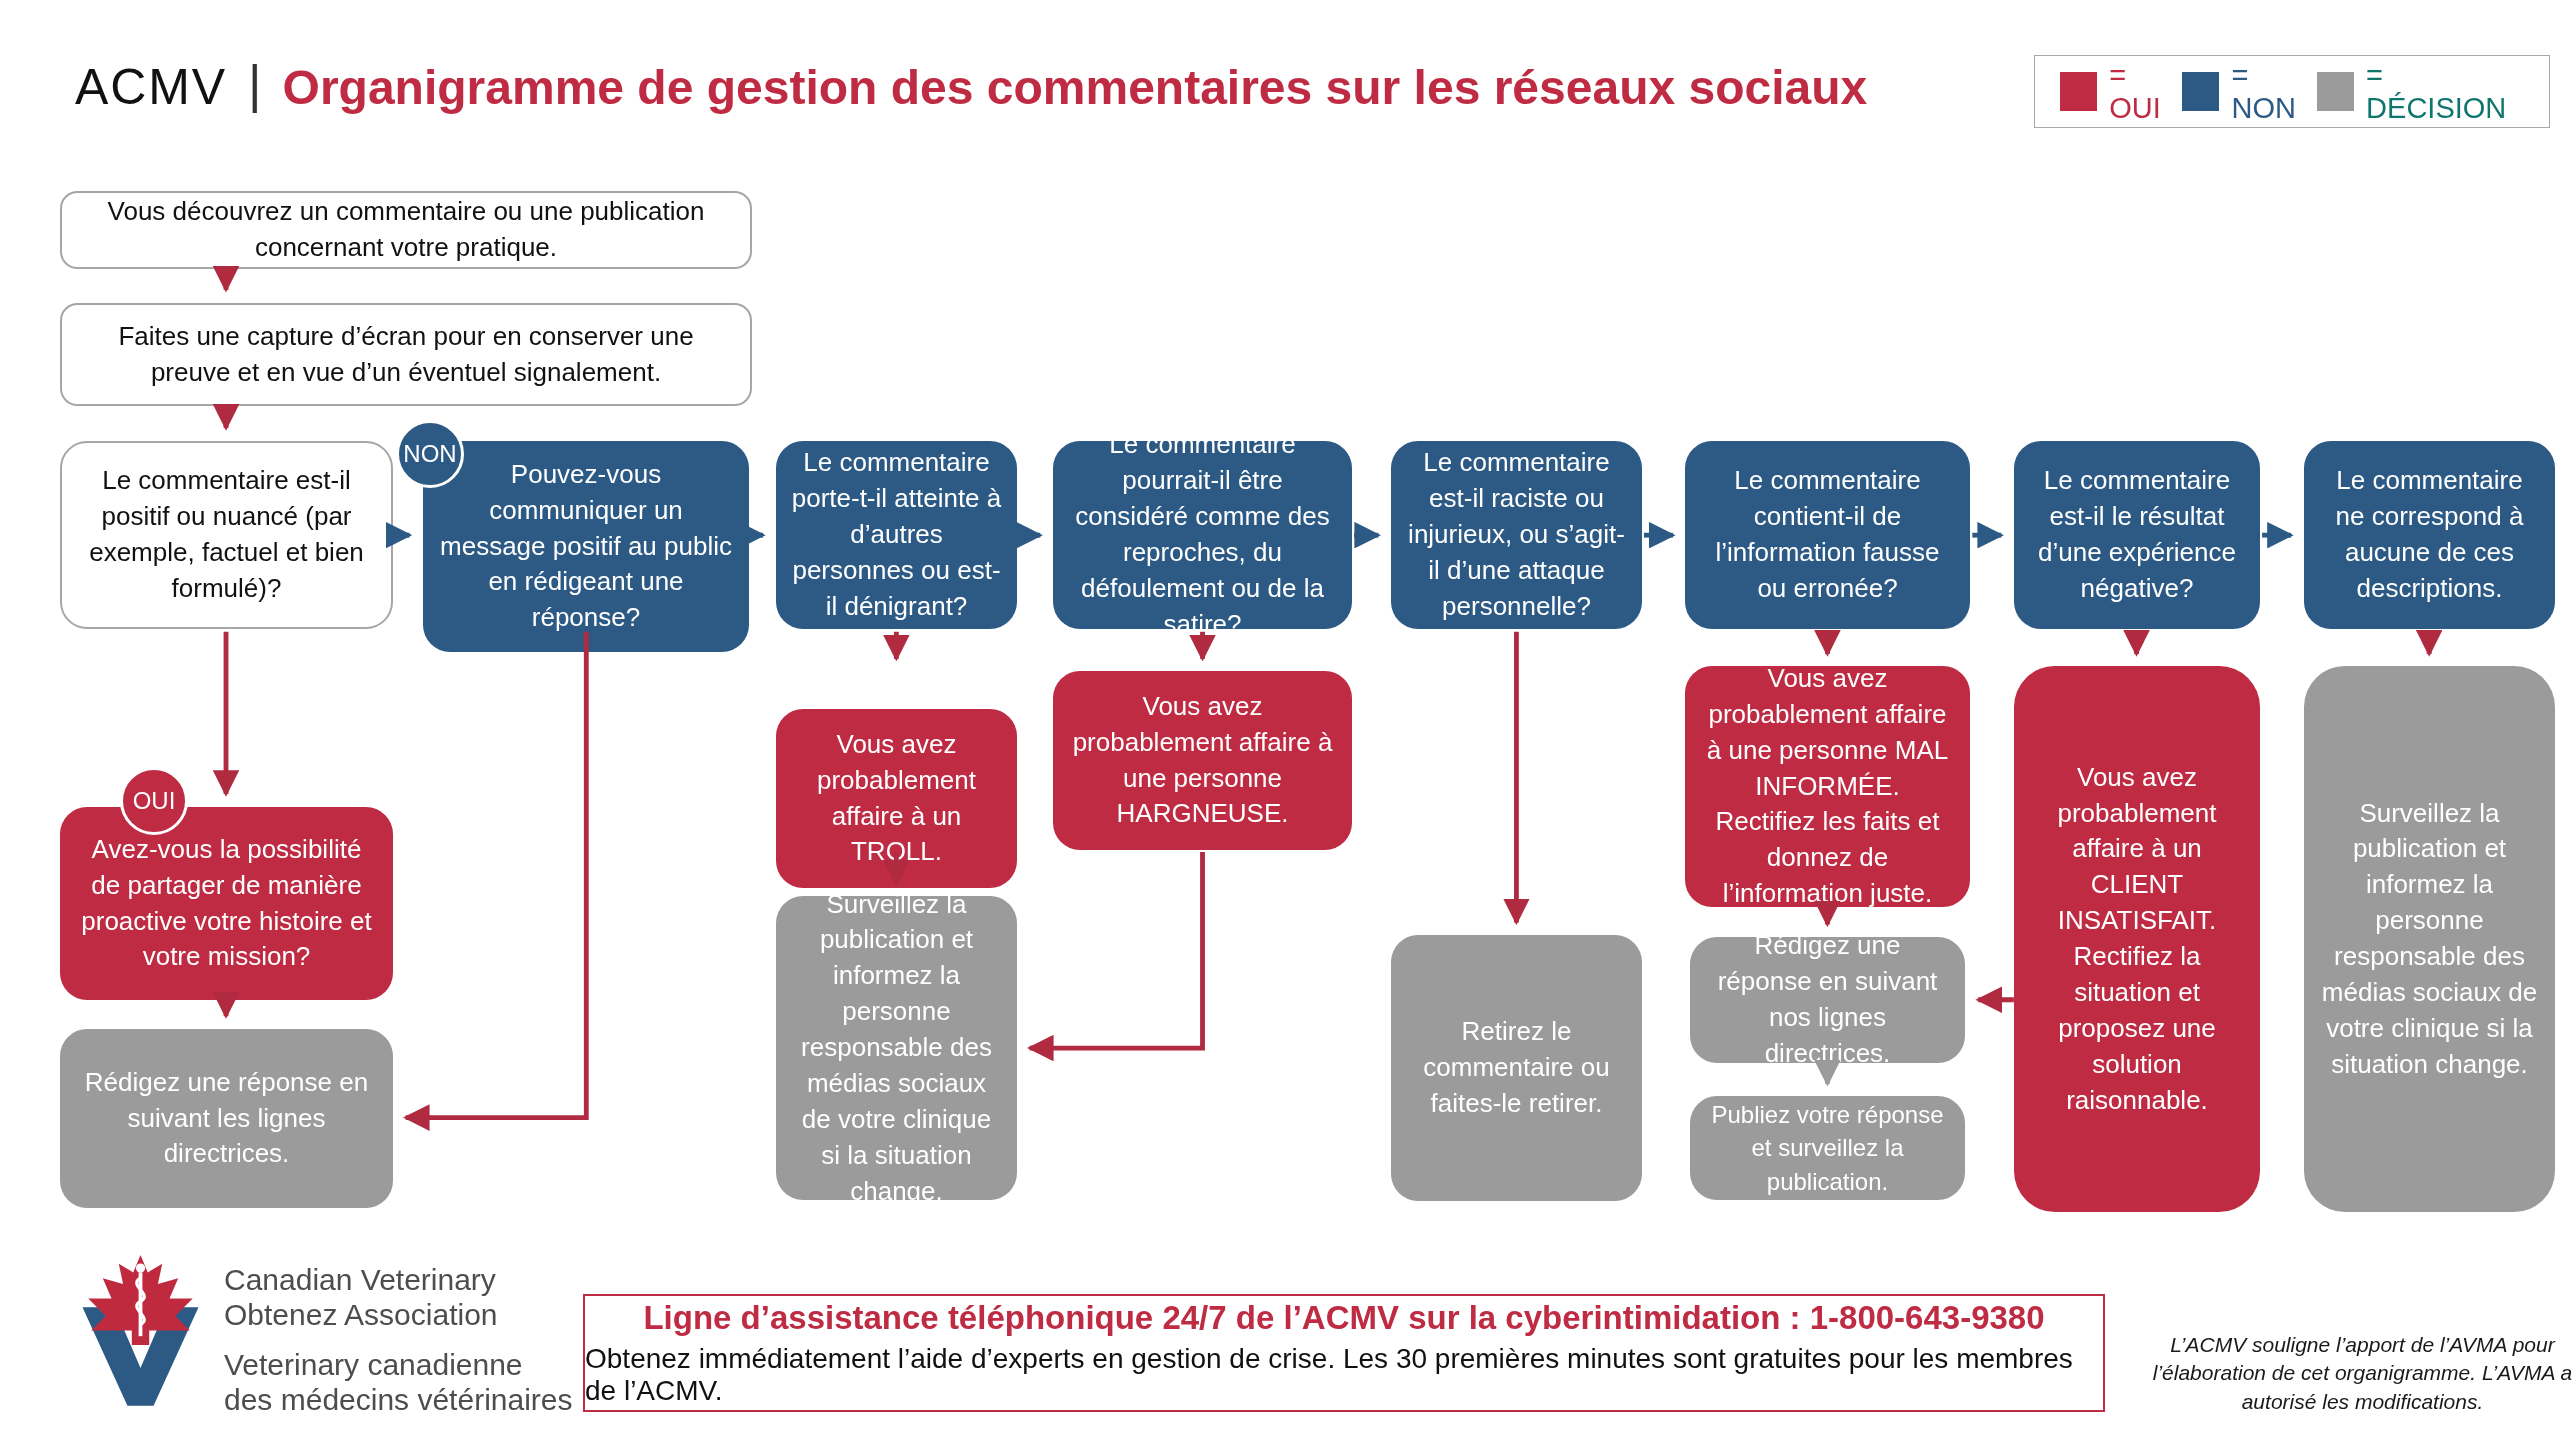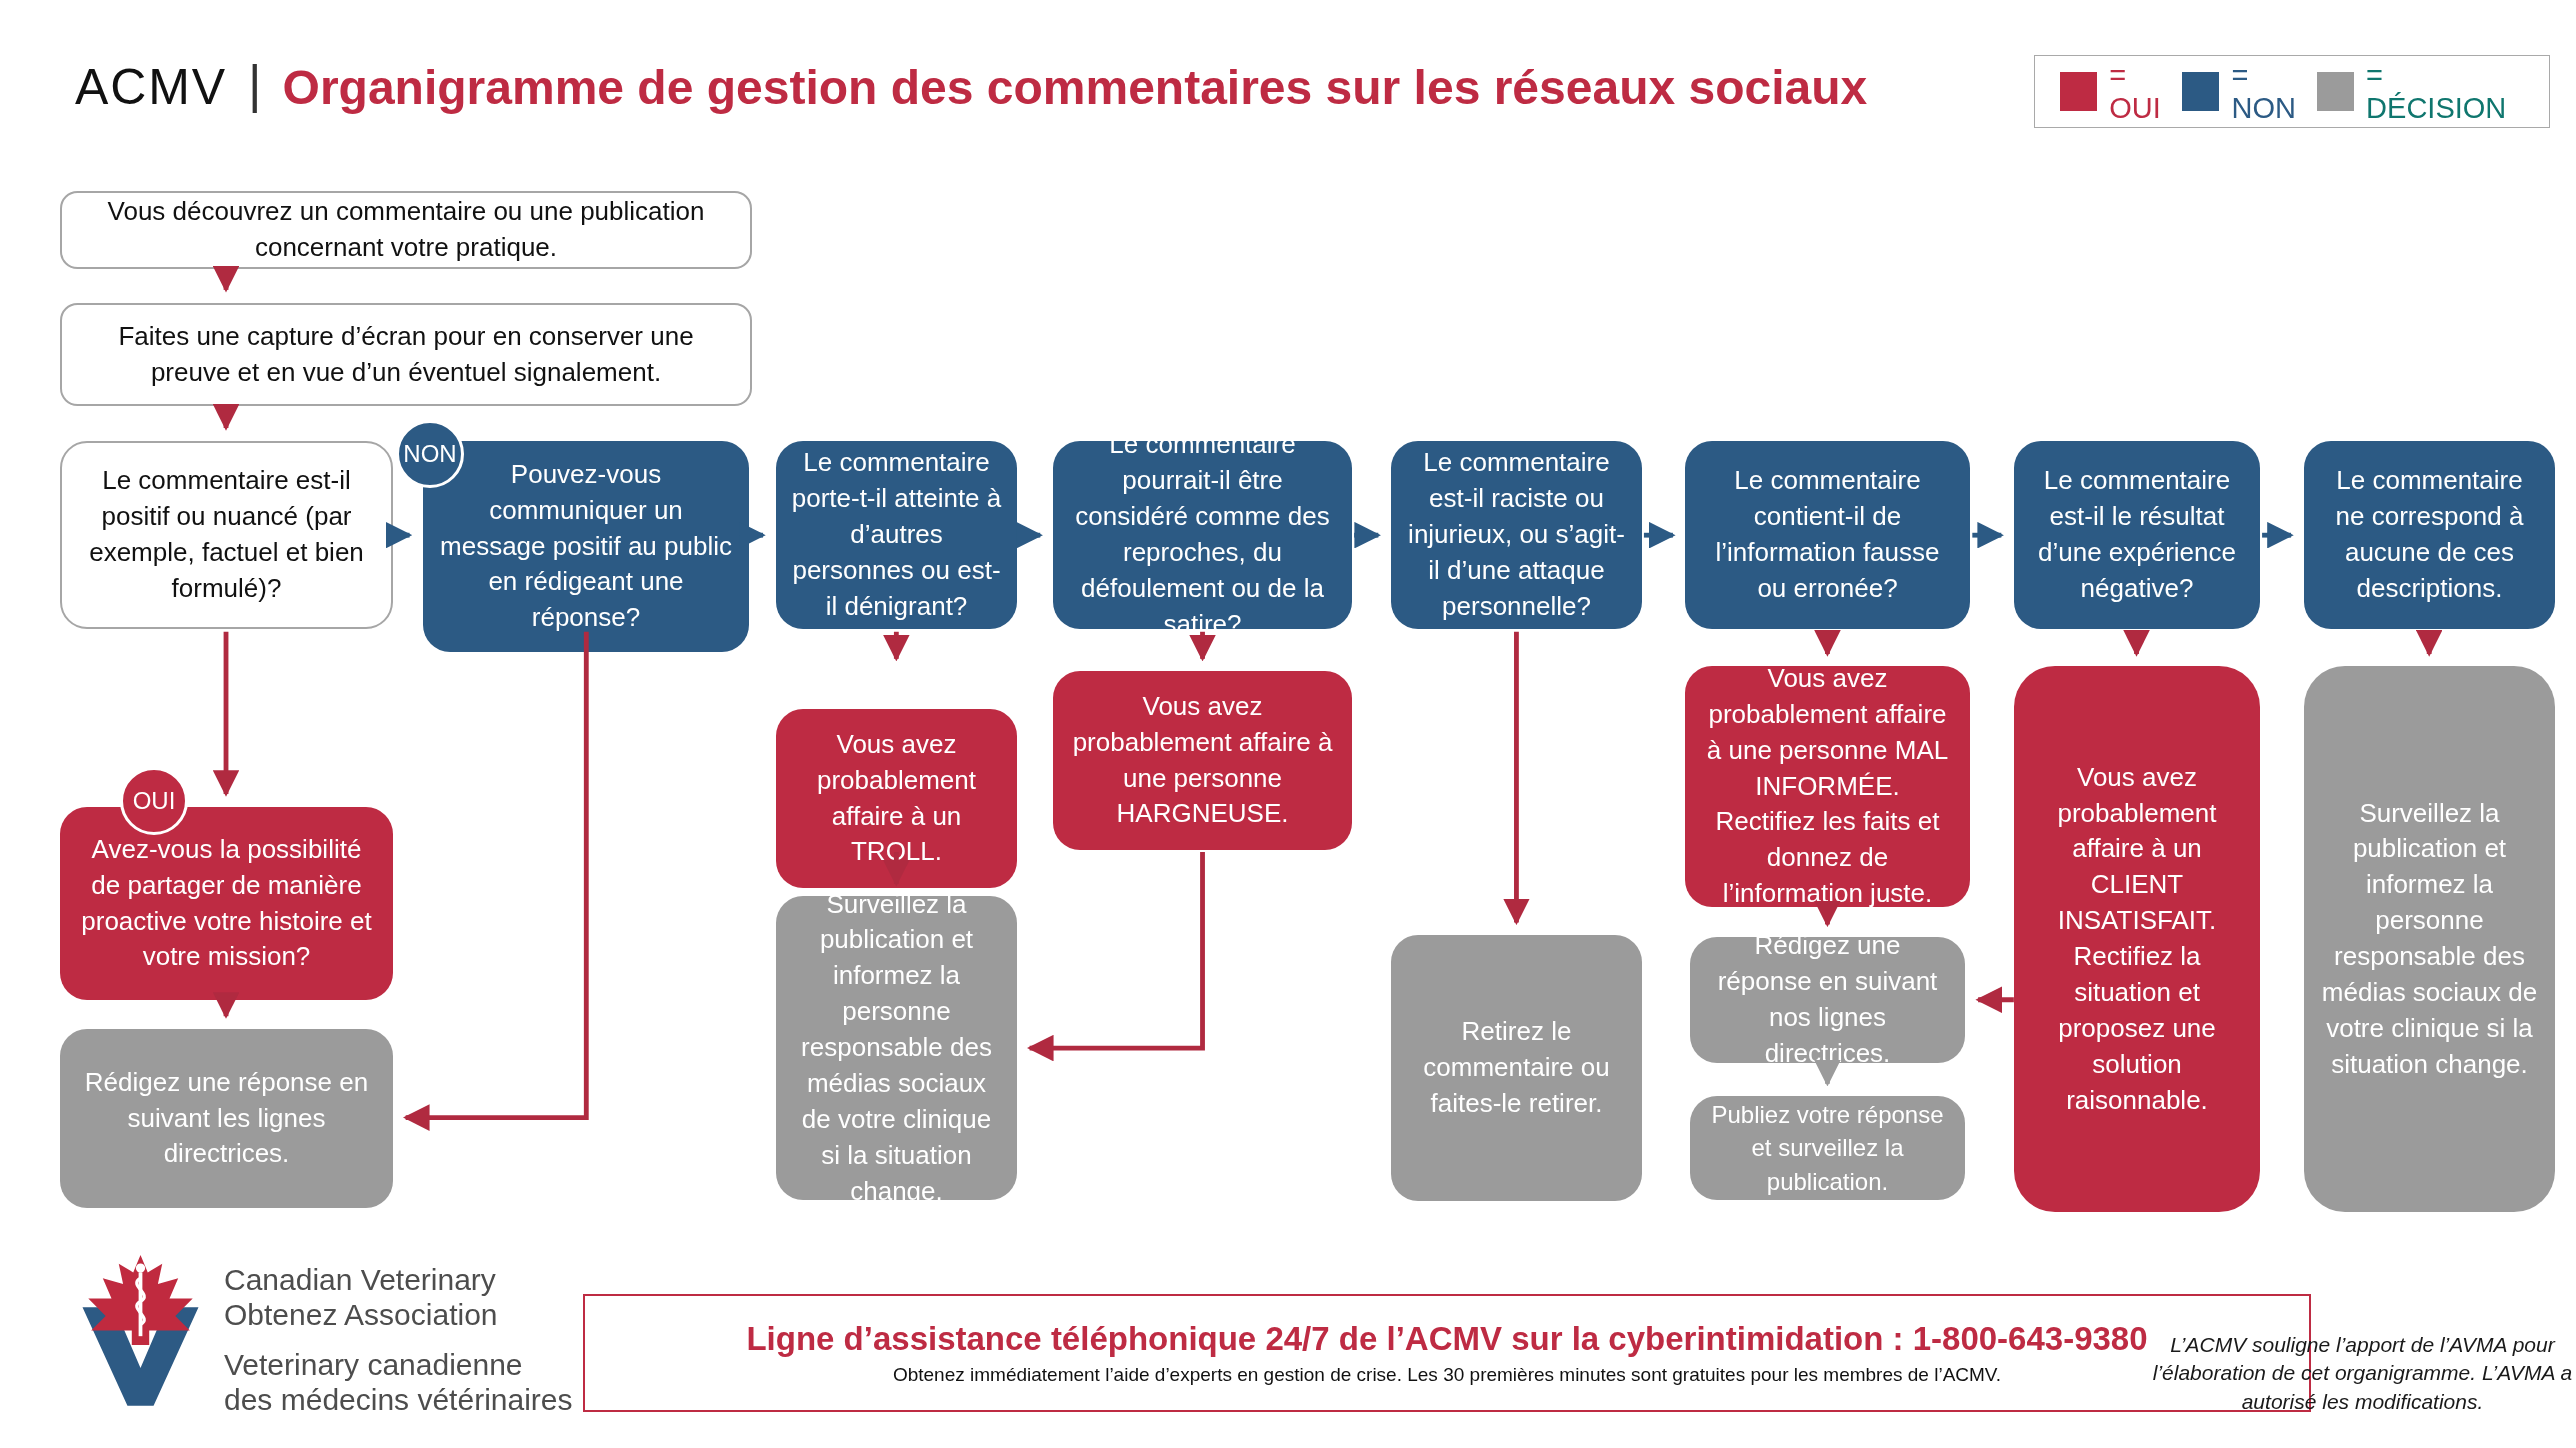--- a/index.html
+++ b/index.html
@@ -33,24 +33,24 @@
   .badge-non{background:#2c5a84;left:396px;top:420px;}
   .badge-oui{background:#be2b43;left:120px;top:767px;}
 
   .arrows{position:absolute;left:0;top:0;z-index:2;}
 
   
   .logo{position:absolute;left:68px;top:1252px;}
   .logo-text{position:absolute;left:224px;top:1263px;color:#4d4d4d;font-size:30px;line-height:1.16;}
   .logo-text .blk2{margin-top:15.5px;}
 
-  .helpline{position:absolute;left:583px;top:1294px;width:1728px;height:118px;border:2.9px solid #be2b43;
+  .helpline{position:absolute;left:583px;top:1294px;width:1522px;height:118px;border:2.9px solid #be2b43;
     background:#fff;display:flex;flex-direction:column;align-items:center;justify-content:center;gap:5.8px;box-sizing:border-box;}
   .help-title{color:#be2b43;font-weight:bold;font-size:33px;}
-  .help-sub{color:#111;font-size:19px;}
+  .help-sub{color:#111;font-size:28px;}
 
   .credit{position:absolute;left:2152px;top:1331px;width:421px;font-size:21px;font-style:italic;
     color:#1a1a1a;text-align:center;line-height:1.35;}
 </style>
 </head>
 <body>
 
 <div class="stage">
 
   <div class="hdr">

